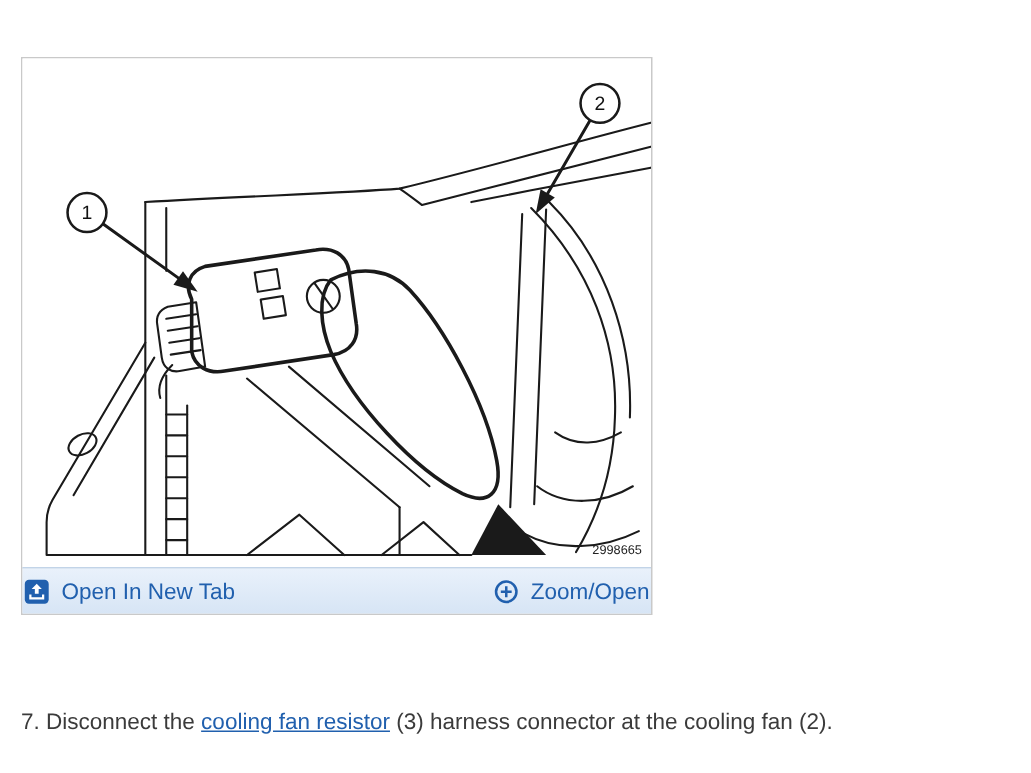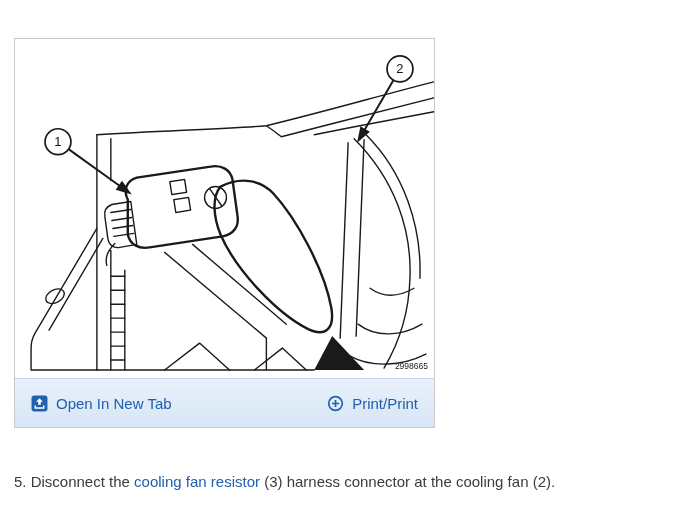--- a/index.html
+++ b/index.html
@@ -32,41 +32,41 @@
     font-family: "Liberation Sans", sans-serif; font-size: 13px;
     fill: #111; text-anchor: middle; stroke: none;
   }
   svg.diagram text.fig-num {
     font-family: "Liberation Sans", sans-serif; font-size: 8.5px;
     fill: #222; text-anchor: end; stroke: none;
   }
 
   .figure-toolbar {
     display: flex; justify-content: space-between; align-items: center;
-    height: 49px;
+    height: 31px;
     background: linear-gradient(var(--toolbar-bg-top, #e9f1fb), var(--toolbar-bg-bottom, #d7e5f5));
     border-top: 1px solid var(--toolbar-border, #c2d4e8);
-    padding: 0 16px;
+    padding: 0 1px;
   }
   .toolbar-link {
     display: flex; align-items: center; gap: 8px;
     color: var(--link, #2160ae);
     font-size: 15px; text-decoration: none; cursor: pointer;
   }
   .toolbar-link .icon { display: flex; align-items: center; }
   .toolbar-link svg { display: block; }
 
   .instruction {
     position: absolute; left: 14px; top: 472px; width: 662px;
     margin: 0;
     font-size: 15px; line-height: 20px; color: #3b3b3b;
   }
   .instruction a {
     color: var(--link, #2160ae);
-    cursor: pointer;
+    text-decoration: underline; cursor: pointer;
   }
 </style>
 </head>
 <body>
 
 <div class="figure-panel">
 
   <svg class="diagram" width="419" height="339" viewBox="0 0 420 340" xmlns="http://www.w3.org/2000/svg">
 
     <g>
@@ -145,18 +145,18 @@
       </span>
       <span>Open In New Tab</span>
     </a>
     <a class="toolbar-link">
       <span class="icon">
         <svg width="17" height="17" viewBox="0 0 16 16" xmlns="http://www.w3.org/2000/svg">
           <circle cx="8" cy="8" r="6.4" fill="none" stroke="#2160ae" stroke-width="1.6"></circle>
           <path d="M8 4.6 V11.4 M4.6 8 H11.4" stroke="#2160ae" stroke-width="1.6"></path>
         </svg>
       </span>
-      <span>Print/Print</span>
+      <span>Zoom/Open</span>
     </a>
   </div>
 </div>
 
-<p class="instruction"><span>5. Disconnect the </span><a>cooling fan resistor</a><span> (3) harness connector at the cooling fan (2).</span></p>
+<p class="instruction"><span>7. Disconnect the </span><a>cooling fan resistor</a><span> (3) harness connector at the cooling fan (2).</span></p>
 
 </body></html>

